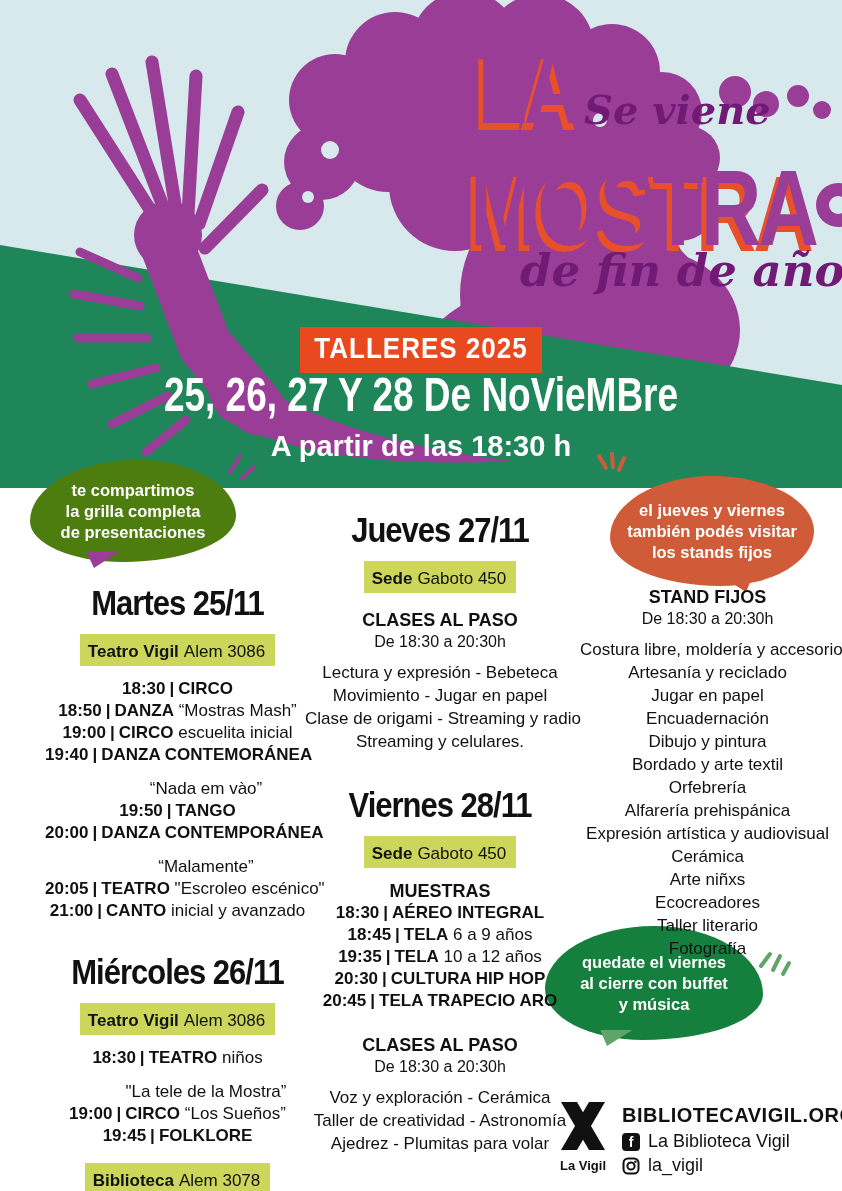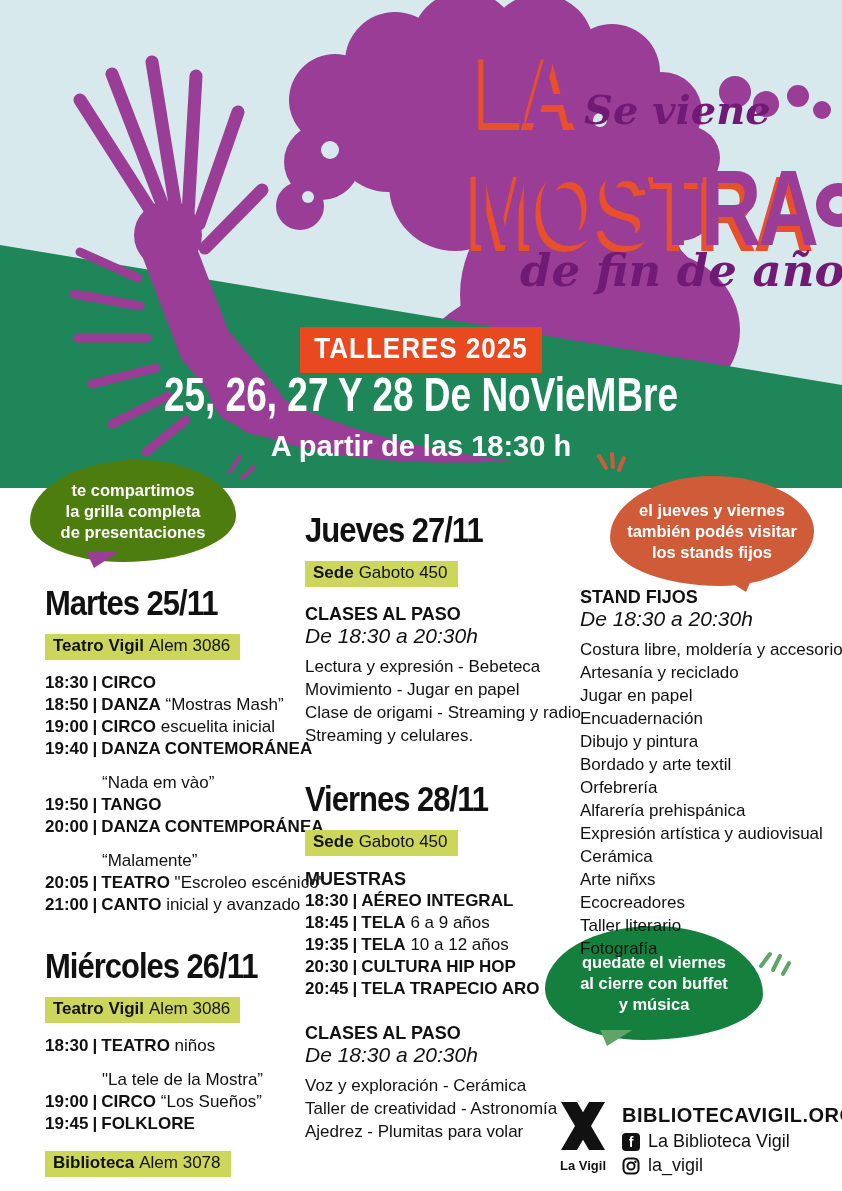--- a/index.html
+++ b/index.html
@@ -39,33 +39,33 @@
       border-radius:52% 48% 55% 45% / 60% 55% 45% 40%;}
   .b-purple:after{left:48px;bottom:-22px;border-top-color:#9a3d96;transform:skewX(-28deg);}
   .b-orange{left:610px;top:476px;width:204px;height:110px;background:#cf5b38;
       border-radius:50% 50% 46% 54% / 56% 50% 50% 44%;}
   .b-orange:after{right:52px;bottom:-22px;border-top-color:#cf5b38;transform:skewX(30deg);}
   .b-green{left:545px;top:926px;width:218px;height:114px;background:#15803d;
       border-radius:50% 50% 55% 45% / 55% 60% 40% 45%;}
   .b-green:after{left:46px;bottom:-22px;border-top-color:#61a468;transform:skewX(-30deg);}
 
   
-  .col{position:absolute;}
+  .col{position:absolute;text-align:center;}
   .day-h{font-size:31px;font-weight:bold;letter-spacing:-1px;color:#111;white-space:nowrap;
       transform:scaleY(1.15);transform-origin:0 0;height:37px;}
-  .pill{display:inline-block;background:#ccd65a;padding:2px 10px 4px 8px;font-size:17px;white-space:nowrap;}
+  .pill{display:inline-block;background:#ccd65a;padding:8px 10px 4px 8px;font-size:17px;white-space:nowrap;}
   .pill b{font-weight:bold;}
   .pill .rest{margin-left:5px;font-weight:normal;}
   .row{font-size:17px;line-height:22px;white-space:nowrap;}
   .row .tm,.row .sep,.row .cat{font-weight:bold;}
   .row .sep{padding:0 4px;}
   .row .det{font-weight:normal;}
   .sub{font-size:17px;line-height:22px;padding-left:57px;white-space:nowrap;margin-top:12px;}
   .sec-h{font-size:18px;font-weight:bold;line-height:22px;}
-  .range{font-size:21px;font-style:italic;line-height:22px;}
+  .range{font-size:16px;line-height:22px;}
   .pline{font-size:17px;line-height:23px;white-space:nowrap;}
   .mt8{margin-top:8px;} .mt12{margin-top:12px;} .mt14{margin-top:14px;}
   .mt16{margin-top:16px;} .mt22{margin-top:22px;} .mt30{margin-top:30px;} .mt32{margin-top:32px;}
 
   
   .logo-box{position:absolute;left:548px;top:1100px;width:70px;text-align:center;}
   .logo-text{font-size:13px;font-weight:bold;margin-top:2px;}
   .site{position:absolute;left:622px;top:1104px;font-size:20px;font-weight:bold;letter-spacing:.5px;}
   .soc{position:absolute;left:622px;display:flex;align-items:center;font-size:18px;}
   .soc .lbl{margin-left:8px;}

